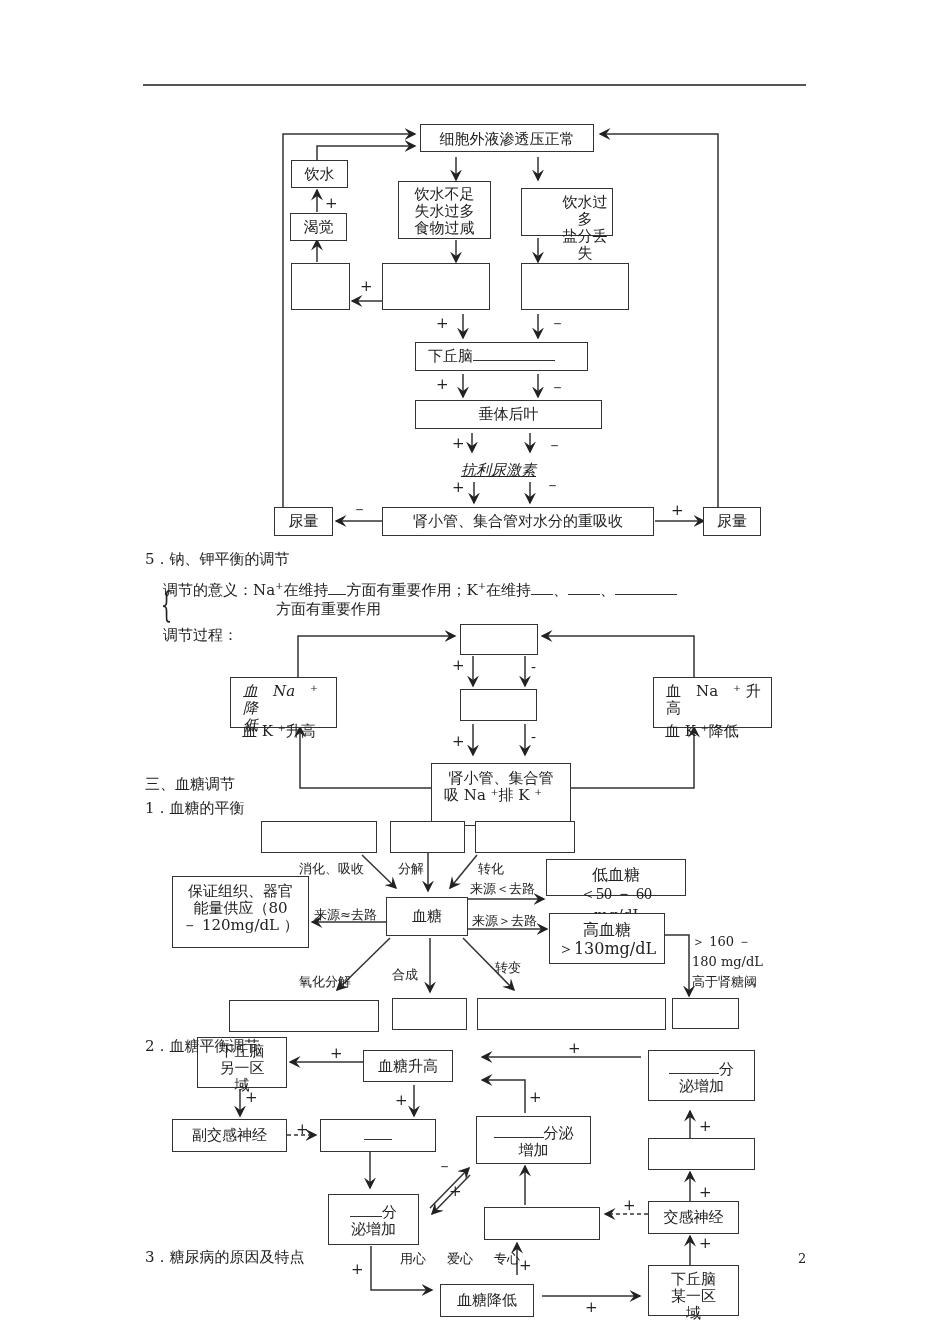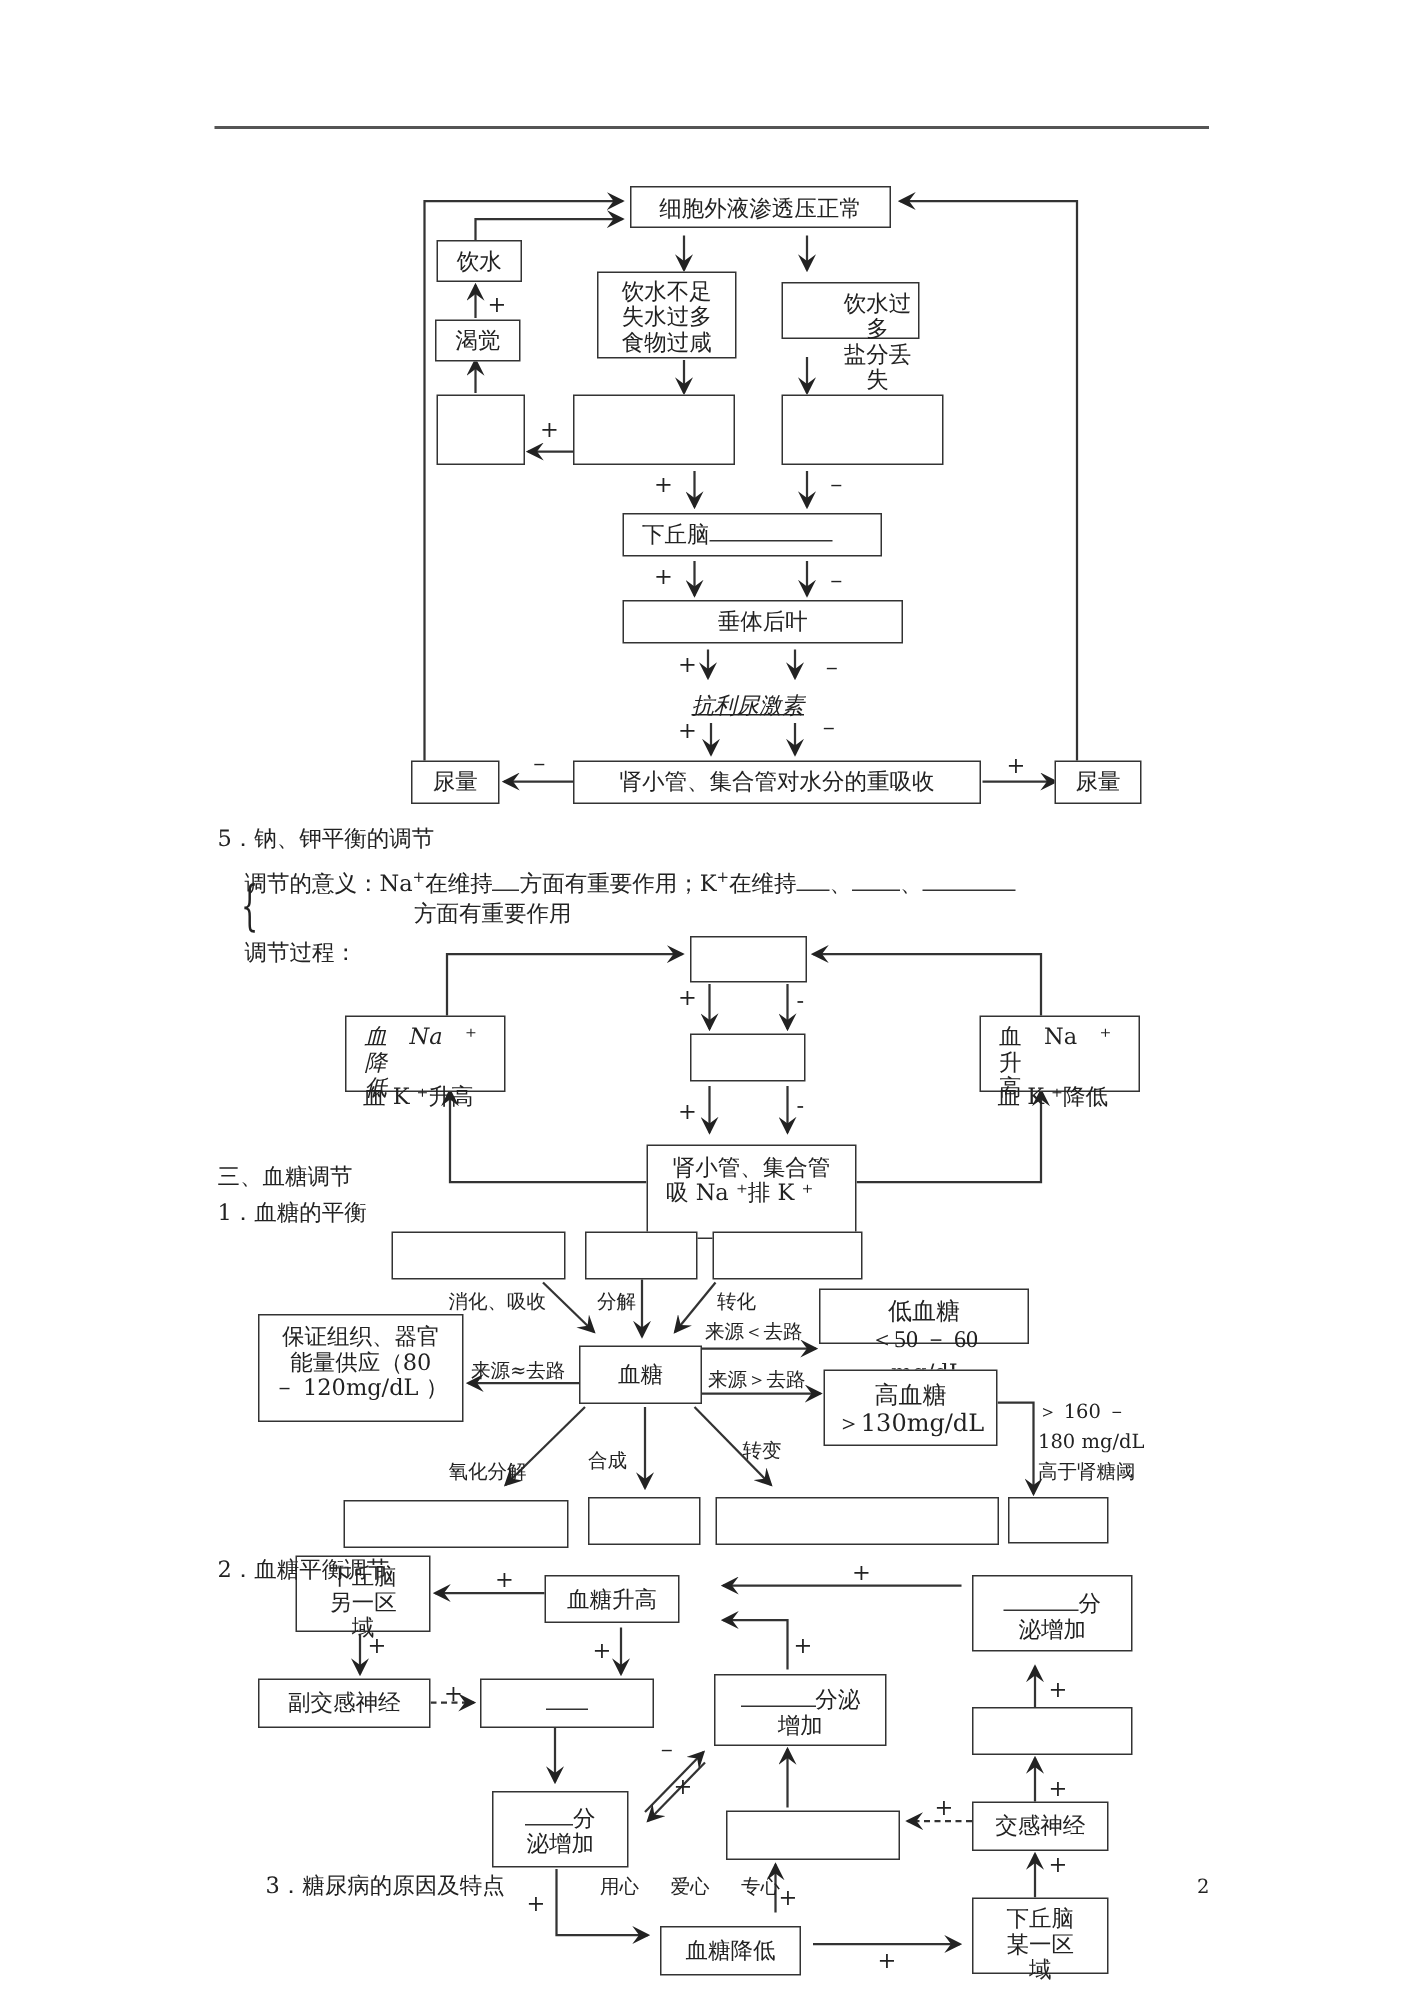--- a/index.html
+++ b/index.html
@@ -99,21 +99,21 @@
   <span>饮水</span>
 </div>
 <div class="box" style="left:290px;top:213px;width:57px;height:28px;line-height:26px;">
   <span>渴觉</span>
 </div>
 <div class="box" style="left:398px;top:181px;width:93px;height:58px;padding-top:4px;">
   <div>饮水不足</div>
   <div>失水过多</div>
   <div>食物过咸</div>
 </div>
-<div class="box" style="left:521px;top:188px;width:92px;height:38px;padding-top:5px;padding-left:36px;">
+<div class="box" style="left:521px;top:188px;width:92px;height:48px;padding-top:5px;padding-left:36px;">
   <div>饮水过多</div>
   <div>盐分丢失</div>
 </div>
 <div class="box" style="left:291px;top:263px;width:59px;height:47px;"></div>
 <div class="box" style="left:382px;top:263px;width:108px;height:47px;"></div>
 <div class="box" style="left:521px;top:263px;width:108px;height:47px;"></div>
 <div class="box" style="left:415px;top:342px;width:173px;height:29px;text-align:left;padding-left:12px;line-height:27px;">
   <span>下丘脑</span><span class="blank" style="width:82px;"></span>
 </div>
 <div class="box" style="left:415px;top:400px;width:187px;height:29px;line-height:27px;">
@@ -150,21 +150,21 @@
 <div class="txt" style="left:155px;top:583px;font-size:36px;line-height:44px;transform:scaleX(0.5);">{</div>
 <div class="txt" style="left:163px;top:626px;">调节过程：</div>
 
 <div class="box" style="left:460px;top:624px;width:78px;height:31px;"></div>
 <div class="box" style="left:460px;top:689px;width:77px;height:32px;"></div>
 <div class="box" style="left:230px;top:677px;width:107px;height:51px;text-align:left;padding:5px 0 0 12px;font-style:italic;">
   <div>血　Na　⁺ 降</div>
   <div>低</div>
 </div>
 <div class="txt" style="left:242px;top:722px;">血 K ⁺升高</div>
-<div class="box" style="left:653px;top:677px;width:107px;height:51px;text-align:left;padding:5px 0 0 12px;">
+<div class="box" style="left:653px;top:677px;width:119px;height:51px;text-align:left;padding:5px 0 0 12px;">
   <div>血　Na　⁺ 升</div>
   <div>高</div>
 </div>
 <div class="txt" style="left:665px;top:722px;">血 K ⁺降低</div>
 <div class="box" style="left:431px;top:763px;width:140px;height:63px;padding-top:6px;">
   <div>肾小管、集合管</div>
   <div style="text-align:left;padding-left:12px;">吸 Na ⁺排 K ⁺</div>
 </div>
 <span class="sign" style="left:452px;top:658px;">+</span>
 <span class="sign" style="left:531px;top:660px;">-</span>
@@ -234,21 +234,21 @@
   <span>副交感神经</span>
 </div>
 <div class="box" style="left:320px;top:1119px;width:116px;height:33px;line-height:31px;">
   <span class="blank" style="width:28px;"></span>
 </div>
 <div class="box" style="left:476px;top:1116px;width:115px;height:48px;padding-top:6px;">
   <div><span class="blank" style="width:50px;"></span><span>分泌</span></div>
   <div>增加</div>
 </div>
 <div class="box" style="left:648px;top:1138px;width:107px;height:32px;"></div>
-<div class="txt" style="left:145px;top:1248px;margin-left:32px;">3．糖尿病的原因及特点</div>
+<div class="txt" style="left:145px;top:1248px;">3．糖尿病的原因及特点</div>
 <div class="box" style="left:328px;top:1194px;width:91px;height:51px;padding-top:7px;">
   <div><span class="blank" style="width:32px;"></span><span>分</span></div>
   <div>泌增加</div>
 </div>
 <div class="box" style="left:484px;top:1207px;width:116px;height:33px;"></div>
 <div class="box" style="left:648px;top:1201px;width:91px;height:33px;line-height:31px;">
   <span>交感神经</span>
 </div>
 <div class="box" style="left:648px;top:1265px;width:91px;height:51px;padding-top:5px;">
   <div>下丘脑</div>

